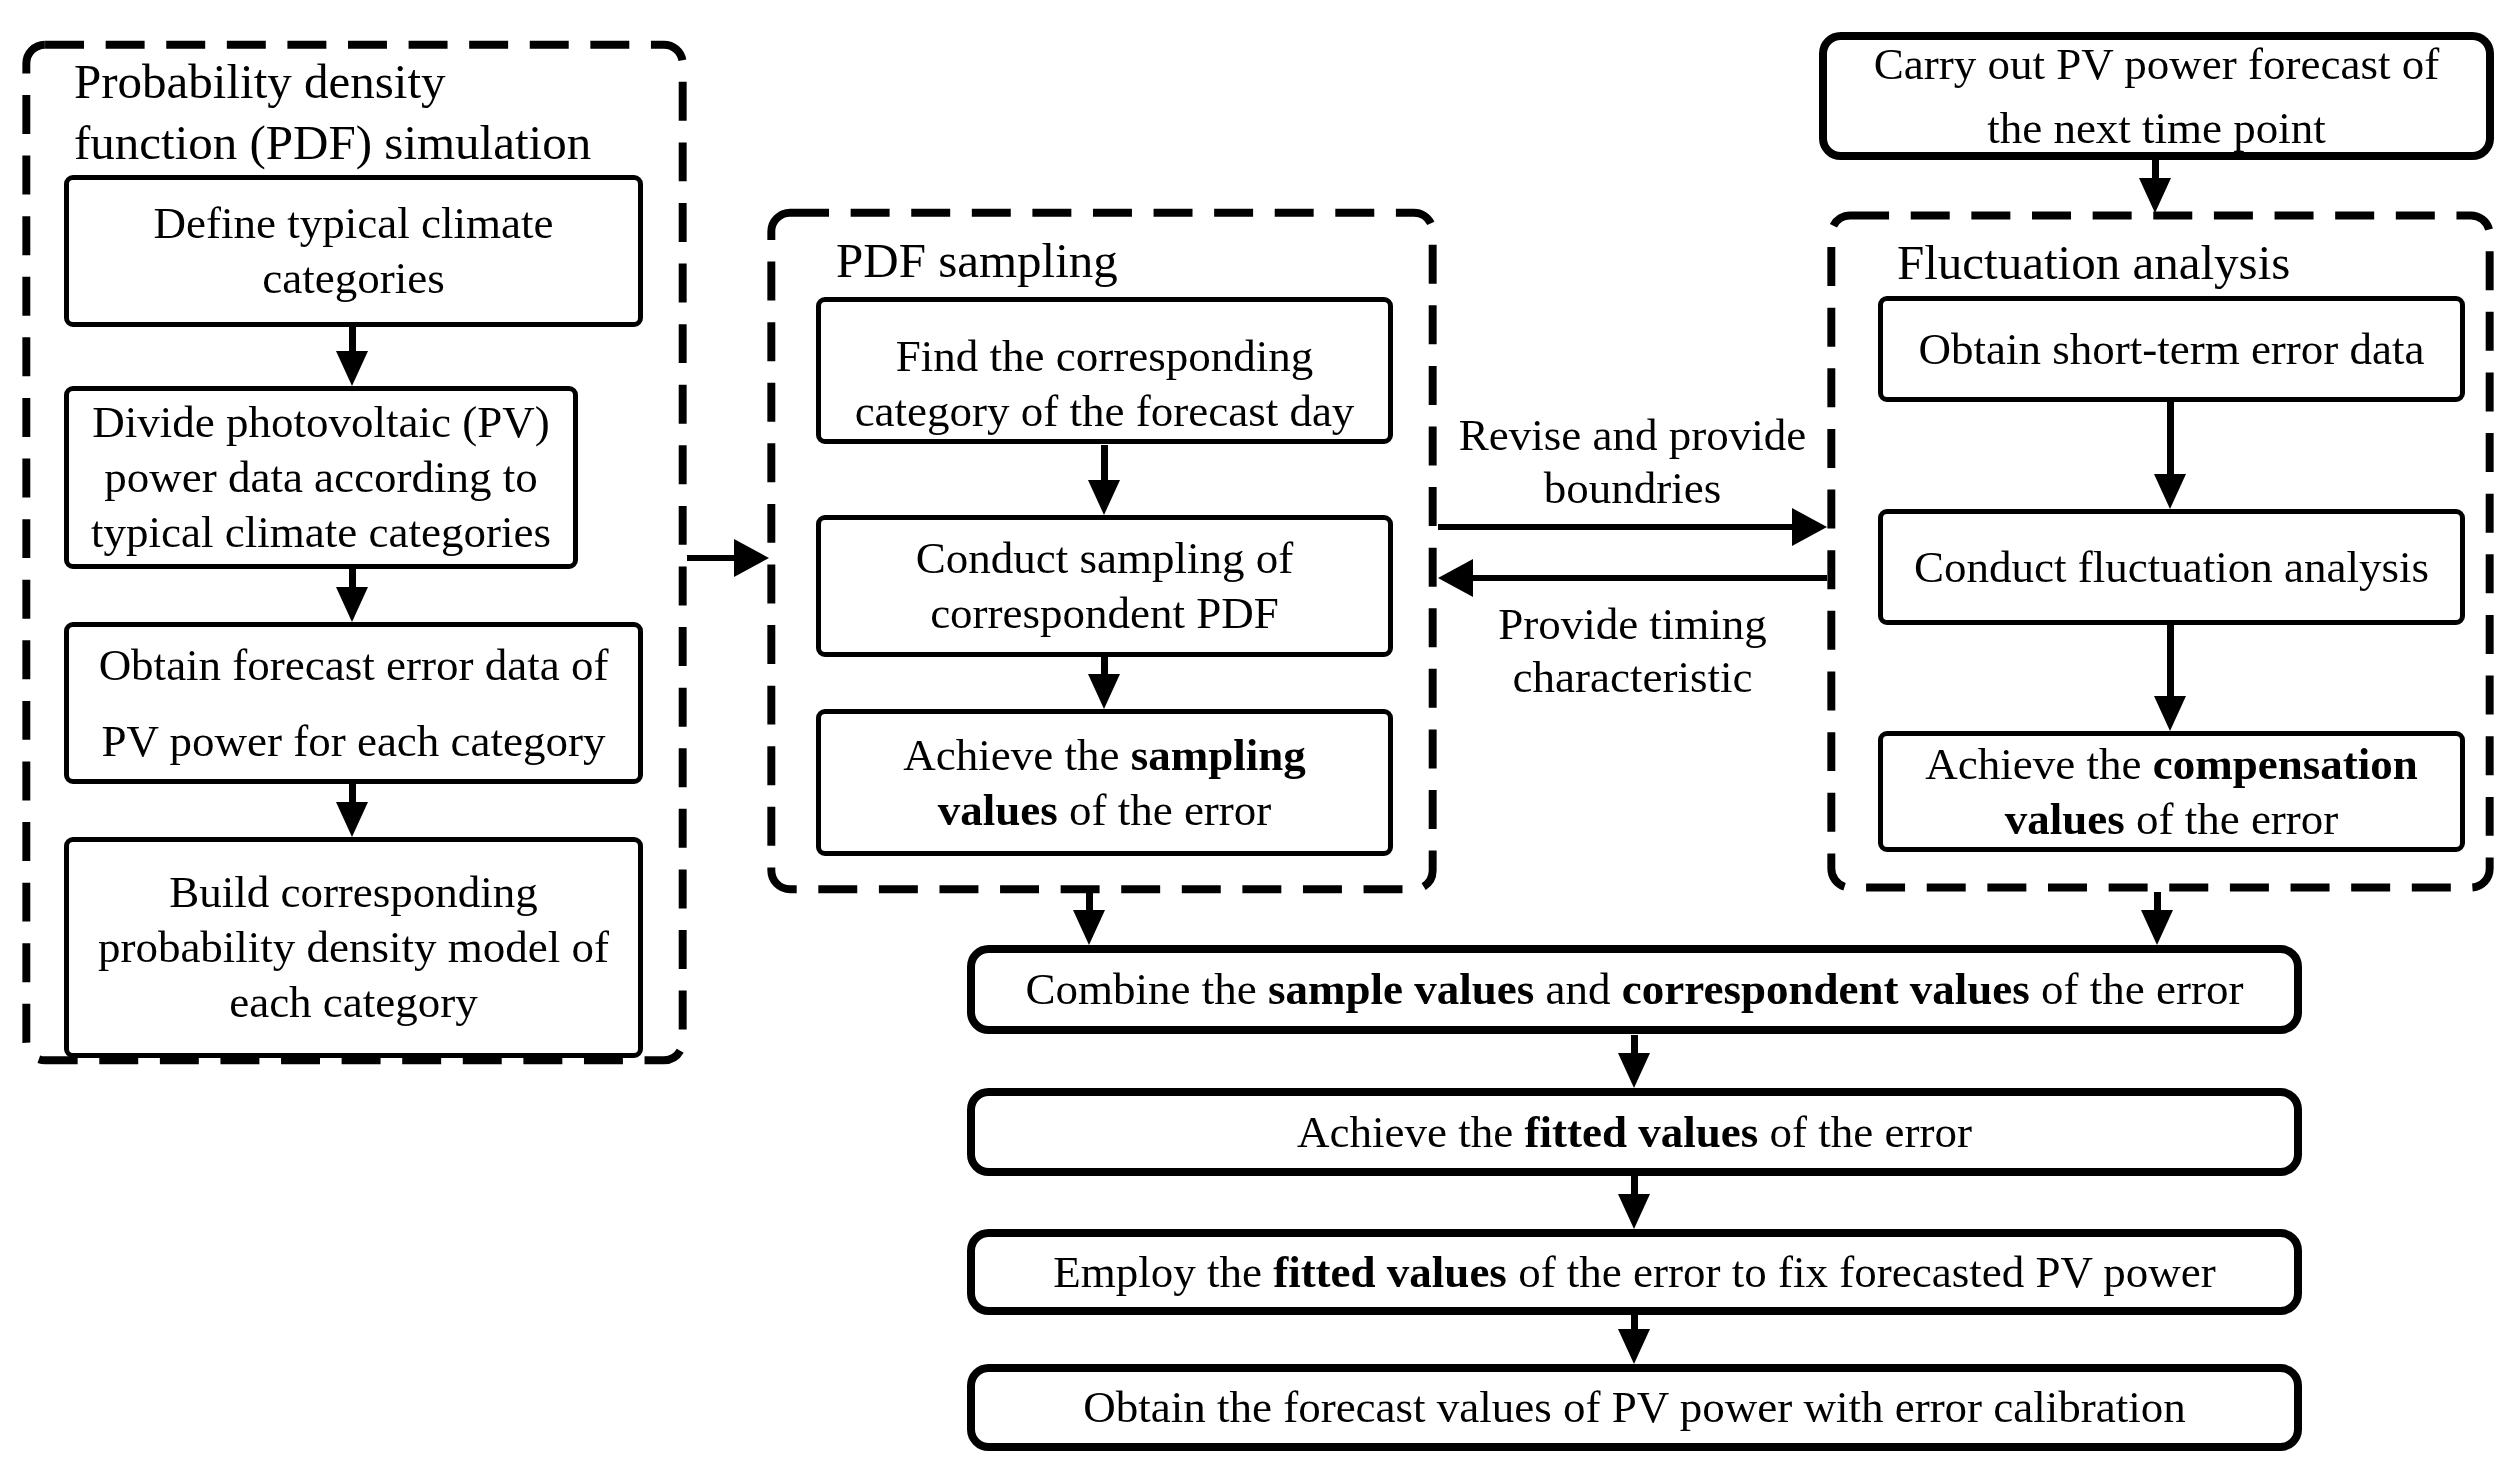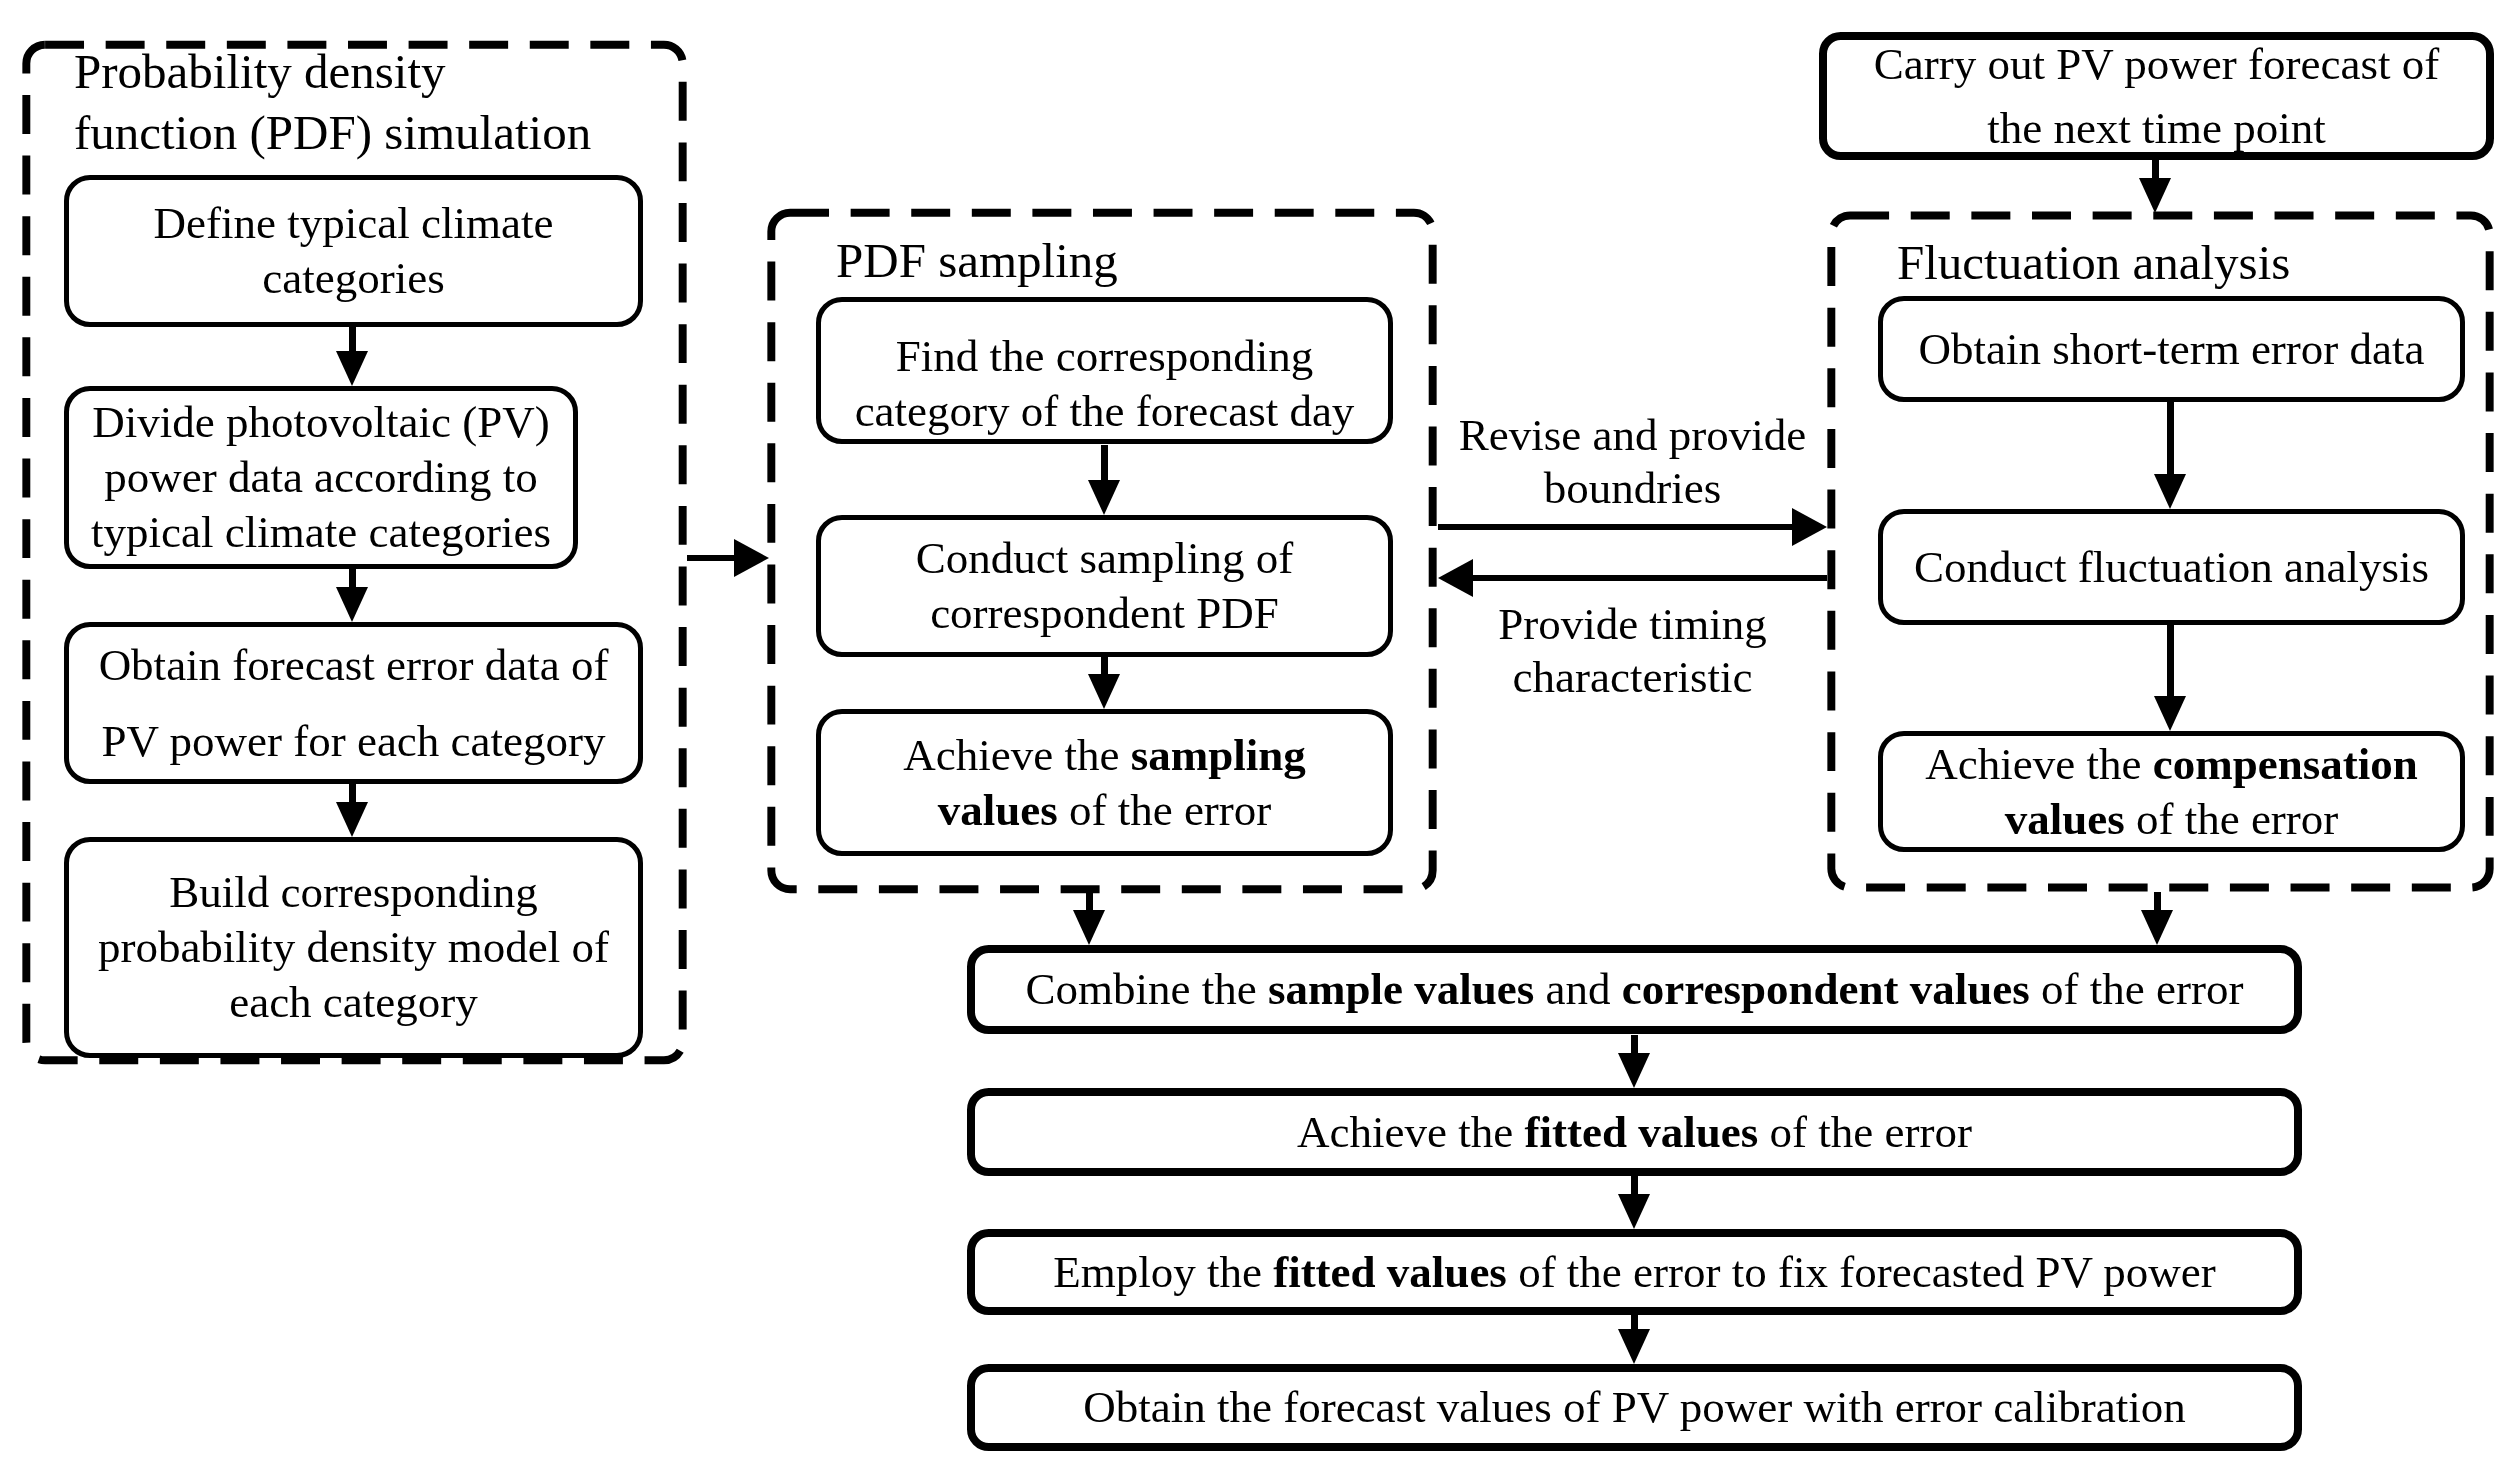--- a/index.html
+++ b/index.html
@@ -20,21 +20,21 @@
   svg.panel{position:absolute;overflow:visible;}
   
   .box{
     position:absolute;
     box-sizing:border-box;
     display:flex;
     flex-direction:column;
     justify-content:center;
     align-items:center;
     border:5.8px solid var(--ink);
-    border-radius:26px;
+    border-radius:9px;
     background:var(--paper);
     text-align:center;
     font-size:45px;
     line-height:1.22;
   }
   .box.heavy{border-width:8.7px;border-radius:21.7px;gap:11px;}
   .box .line{white-space:nowrap;}
   .panel-title{
     position:absolute;
     font-size:49px;
@@ -75,21 +75,21 @@
   <svg class="panel" style="left:21.7px;top:40px;" width="665" height="1025" viewBox="0 0 922 1420">
     <rect x="6" y="6" width="910" height="1408" rx="26" fill="none" stroke="#000" stroke-width="11" stroke-dasharray="54 30"></rect>
   </svg>
   <svg class="panel" style="left:767px;top:208px;" width="670" height="686" viewBox="0 0 929 950">
     <rect x="6" y="6" width="917" height="938" rx="26" fill="none" stroke="#000" stroke-width="11" stroke-dasharray="54 30"></rect>
   </svg>
   <svg class="panel" style="left:1827px;top:211px;" width="667" height="681" viewBox="0 0 924 943">
     <rect x="6" y="6" width="912" height="931" rx="26" fill="none" stroke="#000" stroke-width="11" stroke-dasharray="54 30"></rect>
   </svg>
 
-  <div class="panel-title" style="left:74px;top:41px;">
+  <div class="panel-title" style="left:74px;top:51px;">
     <div>Probability density</div>
     <div>function (PDF) simulation</div>
   </div>
 
   <div class="box" style="left:64px;top:175px;width:579px;height:152px;">
     <div class="line"><span>Define typical climate</span></div>
     <div class="line"><span>categories</span></div>
   </div>
   <div class="va" style="left:336px;top:326px;height:60px;">
       <i class="sh"></i>

